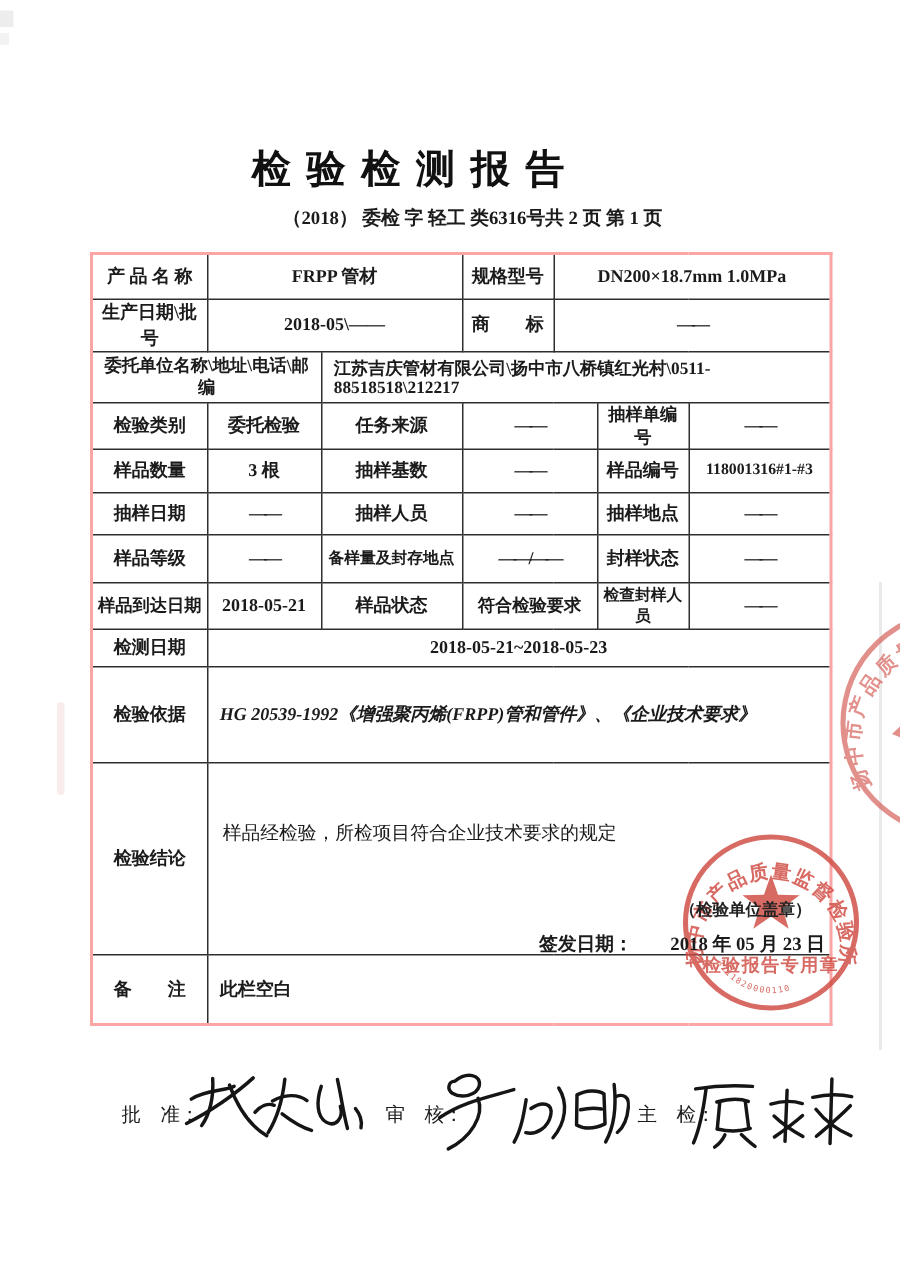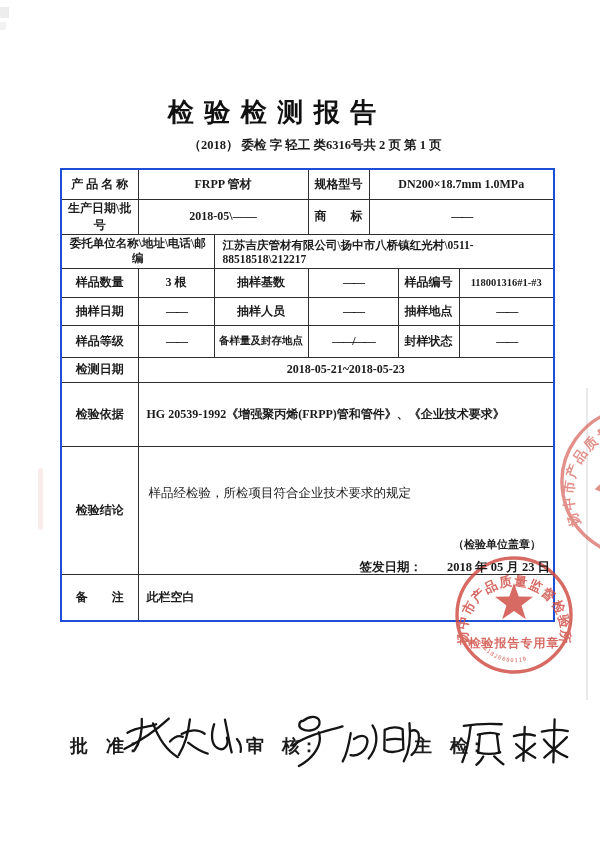--- a/index.html
+++ b/index.html
@@ -27,21 +27,21 @@
   .ref-row {
     position:absolute; top:137px; left:66px; right:36px;
     display:flex; justify-content:center;
     font-size:12.5px; font-weight:bold;
   }
 
   
   table.report-table {
     position:absolute; top:168px; left:60px; width:493px;
     border-collapse:collapse; table-layout:fixed;
-    border:2px solid #1d4ed8;
+    border:2px solid #fca5a5;
   }
   .report-table td {
     border:1px solid #2e2e2e;
     font-size:12px; font-weight:bold; text-align:center;
     padding:0 2px; overflow:hidden; color:#1b1b1b;
   }
   .report-table td.left  { text-align:left; padding-left:8px; }
   .report-table td.sm    { font-size:10.5px; }
   .report-table td.md    { font-size:11.5px; }
   .dash { letter-spacing:-2px; }
@@ -53,36 +53,36 @@
   td.concl-cell { position:relative; vertical-align:top; text-align:left; }
   .concl-text { margin:38px 0 0 8px; font-size:12.5px; font-weight:normal; }
   .seal-note {
     position:absolute; top:90px; right:12px; z-index:5;
     font-size:11px; font-weight:bold; color:#222;
   }
   .issue-date {
     position:absolute; top:112px; right:3px; z-index:5;
     font-size:12.5px; font-weight:bold; color:#1b1b1b;
   }
-  td.basis-cell { vertical-align:middle; }
+  td.basis-cell { vertical-align:middle;font-style:italic; }
 
   
   .stamp-main {
     position:absolute; left:452px; top:553px; width:124px; height:124px;
     z-index:4; opacity:0.82;
   }
   .edge-stamp-clip {
     position:absolute; left:556px; top:402px; width:44px; height:152px;
     overflow:hidden; z-index:4; opacity:0.65;
   }
   .edge-stamp-clip svg { position:absolute; left:0; top:0; transform:rotate(-10deg); }
 
   
   .sign-row { position:absolute; top:706px; left:60px; width:520px; height:80px; }
-  .sign-label { position:absolute; font-size:18px; font-weight:bold; top:28px; }
+  .sign-label { position:absolute; font-size:13px; font-weight:normal; top:28px;margin-left:11px; }
   .lab-approve{ left:10px; } .lab-review{ left:186px; } .lab-chief{ left:354px; }
   .sig-svg { position:absolute; }
   .sig1 { left:58px;  top:6px;  transform:rotate(-3deg); }
   .sig2 { left:228px; top:2px;  transform:rotate(-2deg); }
   .sig3 { left:398px; top:10px; transform:rotate(-1deg); }
   .sig-svg path { fill:none; stroke:#151515; stroke-width:2.3; stroke-linecap:round; stroke-linejoin:round; }
 
   
   .art { position:absolute; }
   .art-tl1 { left:0; top:7px;  width:9px; height:11px; background:#ededed; }
@@ -126,20 +126,28 @@
     <tr class="h25">
       <td>生产日期\批号</td>
       <td colspan="2">2018-05\——</td>
       <td>商　　标</td>
       <td colspan="3" class="dash">——</td>
     </tr>
     <tr class="h34">
       <td colspan="2" class="md">委托单位名称\地址\电话\邮编</td>
       <td colspan="5" class="left md">江苏吉庆管材有限公司\扬中市八桥镇红光村\0511-88518518\212217</td>
     </tr>
+    <tr class="h30">
+      <td>检验类别</td>
+      <td>委托检验</td>
+      <td>任务来源</td>
+      <td colspan="2" class="dash">——</td>
+      <td class="md">抽样单编号</td>
+      <td class="dash">——</td>
+    </tr>
     <tr class="h29">
       <td>样品数量</td>
       <td>3 根</td>
       <td>抽样基数</td>
       <td colspan="2" class="dash">——</td>
       <td>样品编号</td>
       <td class="sm">118001316#1-#3</td>
     </tr>
     <tr class="h28">
       <td>抽样日期</td>
@@ -148,20 +156,28 @@
       <td colspan="2" class="dash">——</td>
       <td>抽样地点</td>
       <td class="dash">——</td>
     </tr>
     <tr class="h32">
       <td>样品等级</td>
       <td class="dash">——</td>
       <td class="sm">备样量及封存地点</td>
       <td colspan="2" class="dash">——/——</td>
       <td>封样状态</td>
+      <td class="dash">——</td>
+    </tr>
+    <tr class="h31">
+      <td class="md">样品到达日期</td>
+      <td>2018-05-21</td>
+      <td>样品状态</td>
+      <td colspan="2" class="md">符合检验要求</td>
+      <td class="sm">检查封样人员</td>
       <td class="dash">——</td>
     </tr>
     <tr class="h25">
       <td>检测日期</td>
       <td colspan="6">2018-05-21~2018-05-23</td>
     </tr>
     <tr class="h64">
       <td>检验依据</td>
       <td colspan="6" class="left basis-cell">HG 20539-1992《增强聚丙烯(FRPP)管和管件》、《企业技术要求》</td>
     </tr>

